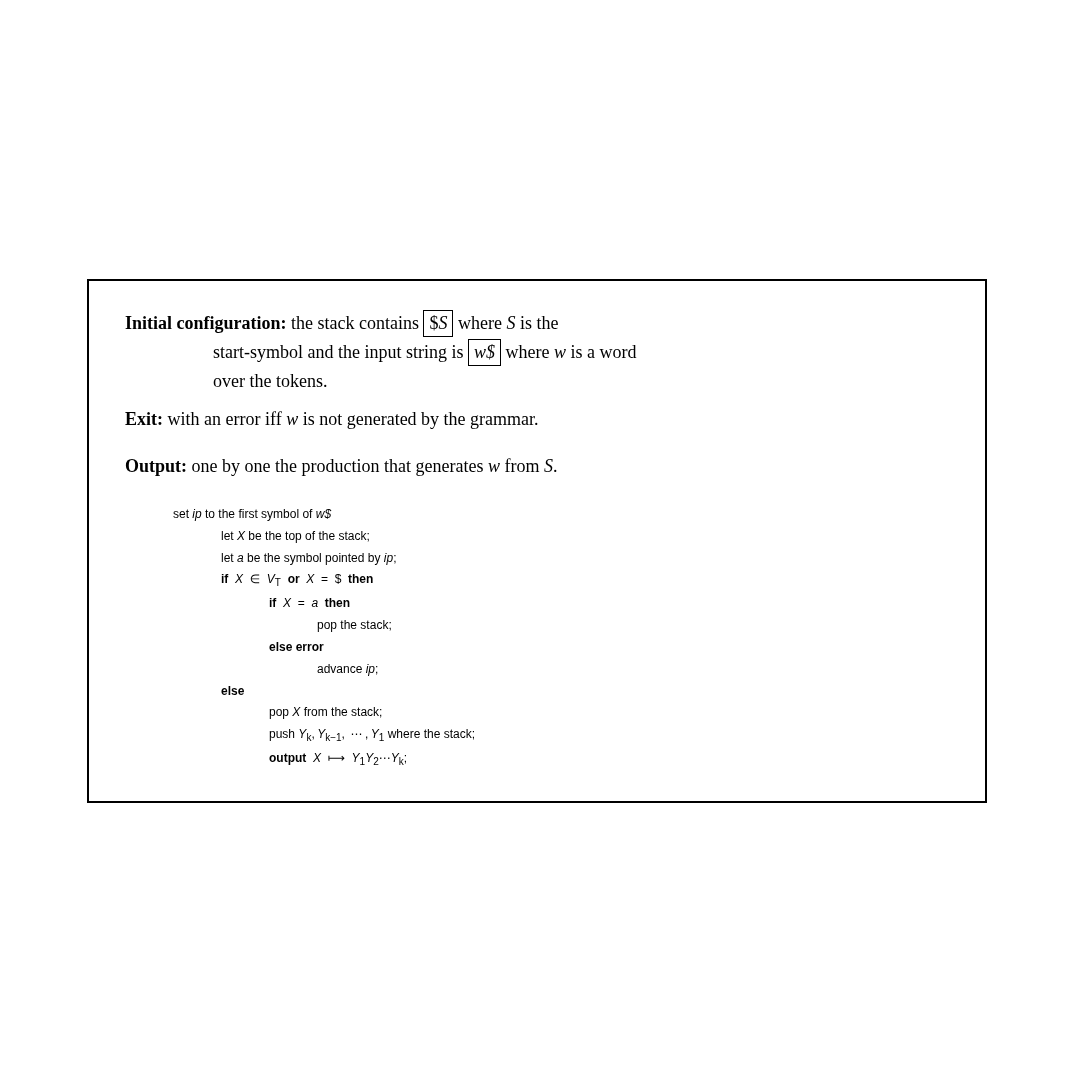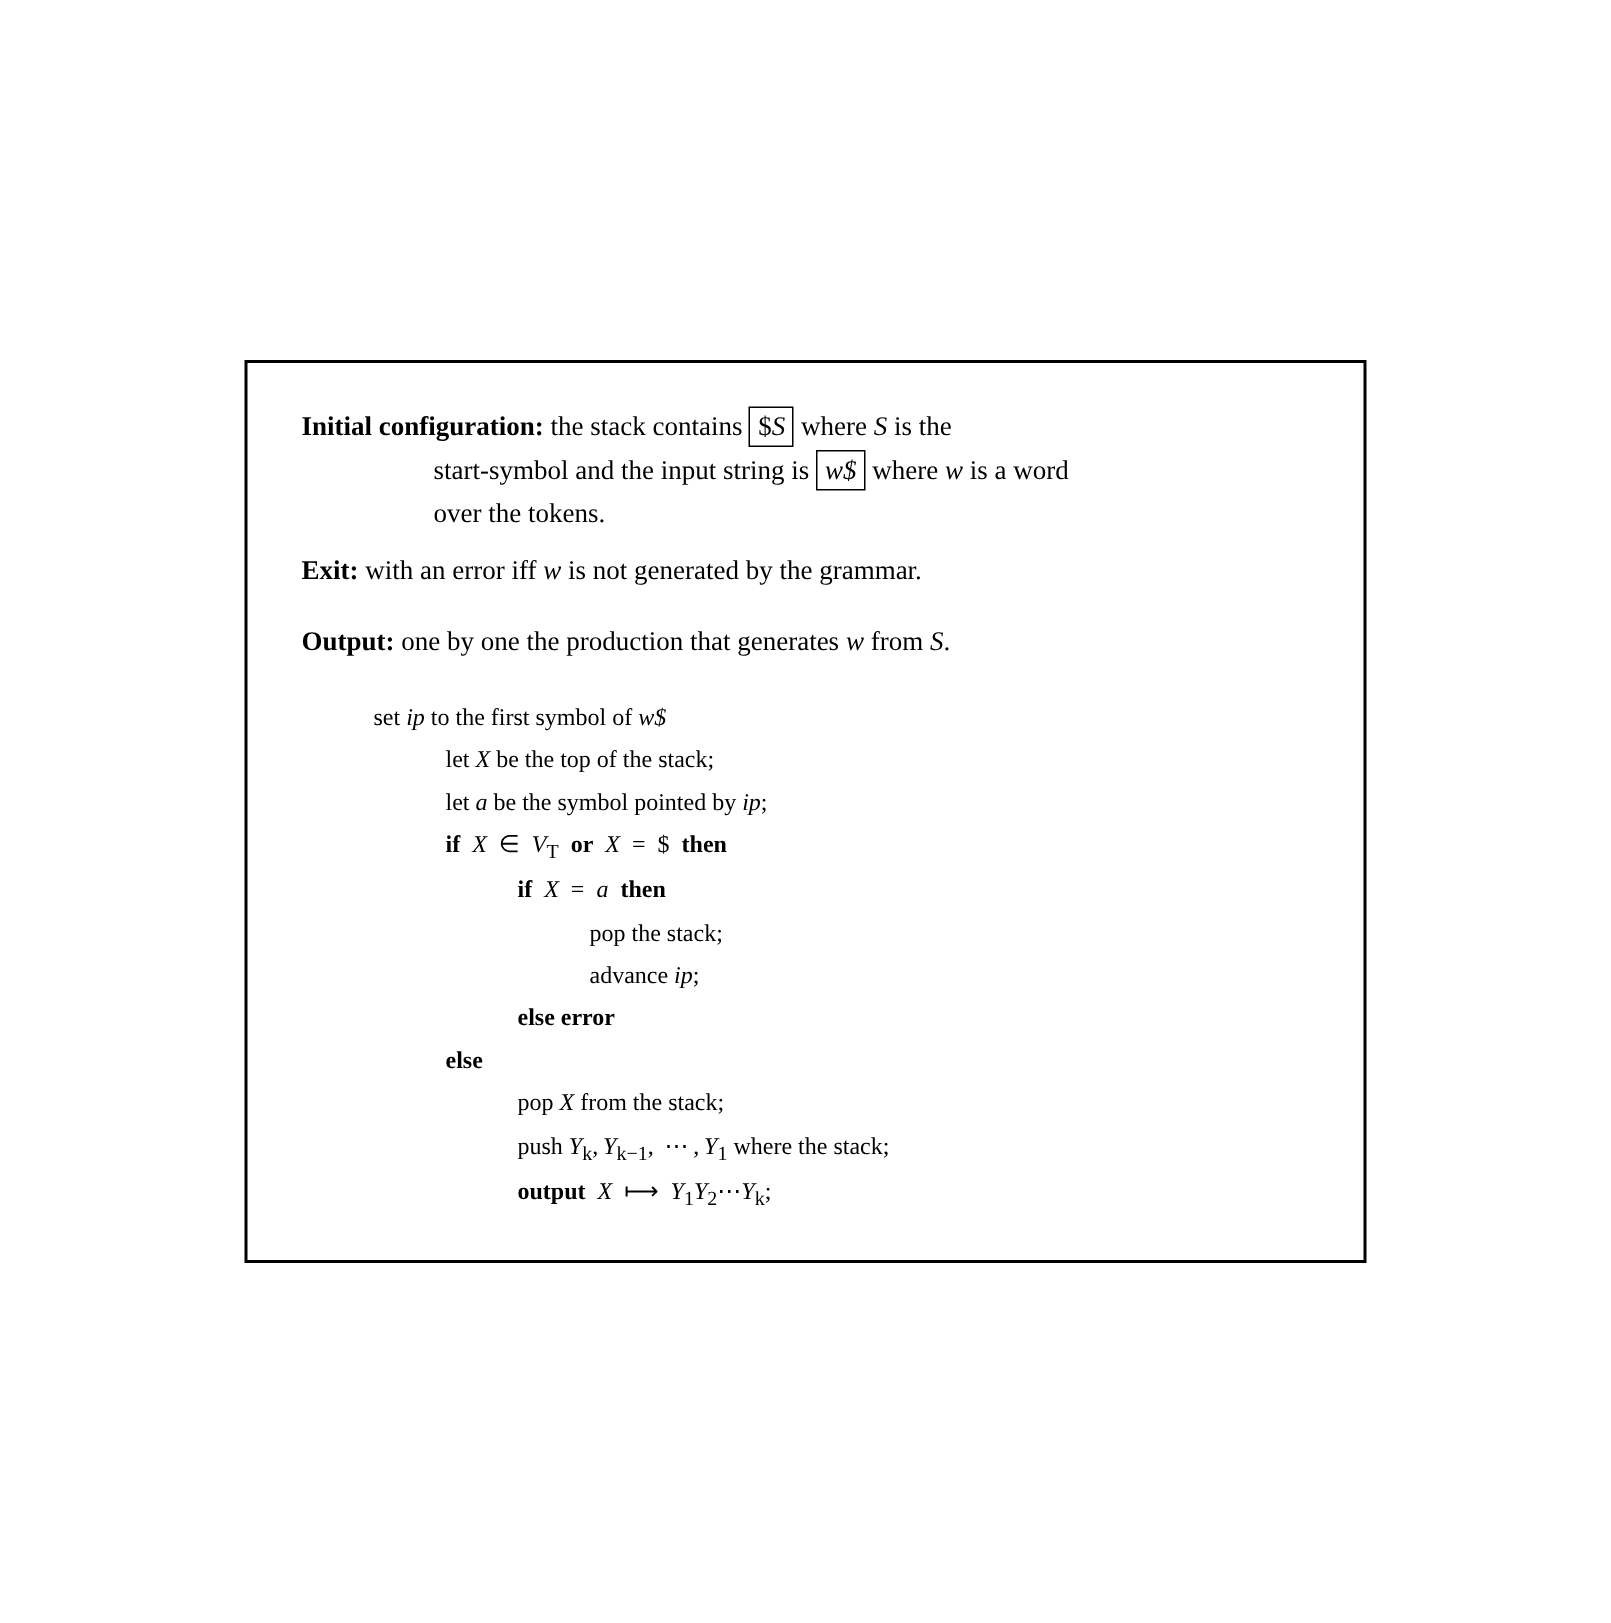--- a/index.html
+++ b/index.html
@@ -15,21 +15,21 @@
       align-items: center;
       min-height: 100vh;
       font-family: 'Computer Modern', 'Latin Modern', Georgia, 'Times New Roman', serif;
       font-size: 18px;
     }
 
     .algorithm-box {
       border: 2px solid #000;
       padding: 28px 36px 28px 36px;
       max-width: 900px;
-      width: 748px;
+      width: 900px;
       background: #fff;
       line-height: 1.6;
     }
 
     .section {
       margin-bottom: 18px;
     }
 
     .section-title {
       font-weight: bold;
@@ -62,22 +62,22 @@
 
     .indent2 {
       margin-left: 96px;
     }
 
     .indent3 {
       margin-left: 144px;
     }
 
     .code-block {
-      font-family: Liberation Serif, serif;
-      font-size: 16px;
+      font-family: Liberation Sans, sans-serif;
+      font-size: 12px;
       margin-top: 24px;
     }
 
     .code-line {
       display: block;
       margin-bottom: 2px;
       line-height: 1.65;
     }
 
     .kw {
@@ -153,25 +153,25 @@
     <span class="code-line indent2">
       <span class="kw">if</span>
       &nbsp;<em>X</em>
       &nbsp;<span>=</span>
       &nbsp;<em>a</em>
       &nbsp;<span class="kw">then</span>
     </span>
 
     <span class="code-line indent3">pop the stack;</span>
 
+    <span class="code-line indent2 kw">else error</span>
+
     <span class="code-line indent3">
       <span>advance </span><em>ip</em><span>;</span>
     </span>
-
-    <span class="code-line indent2 kw">else error</span>
 
     <span class="code-line indent1 kw">else</span>
 
 
 
     <span class="code-line indent2">
       <span>pop </span><em>X</em><span> from the stack;</span>
     </span>
 
     <span class="code-line indent2">

